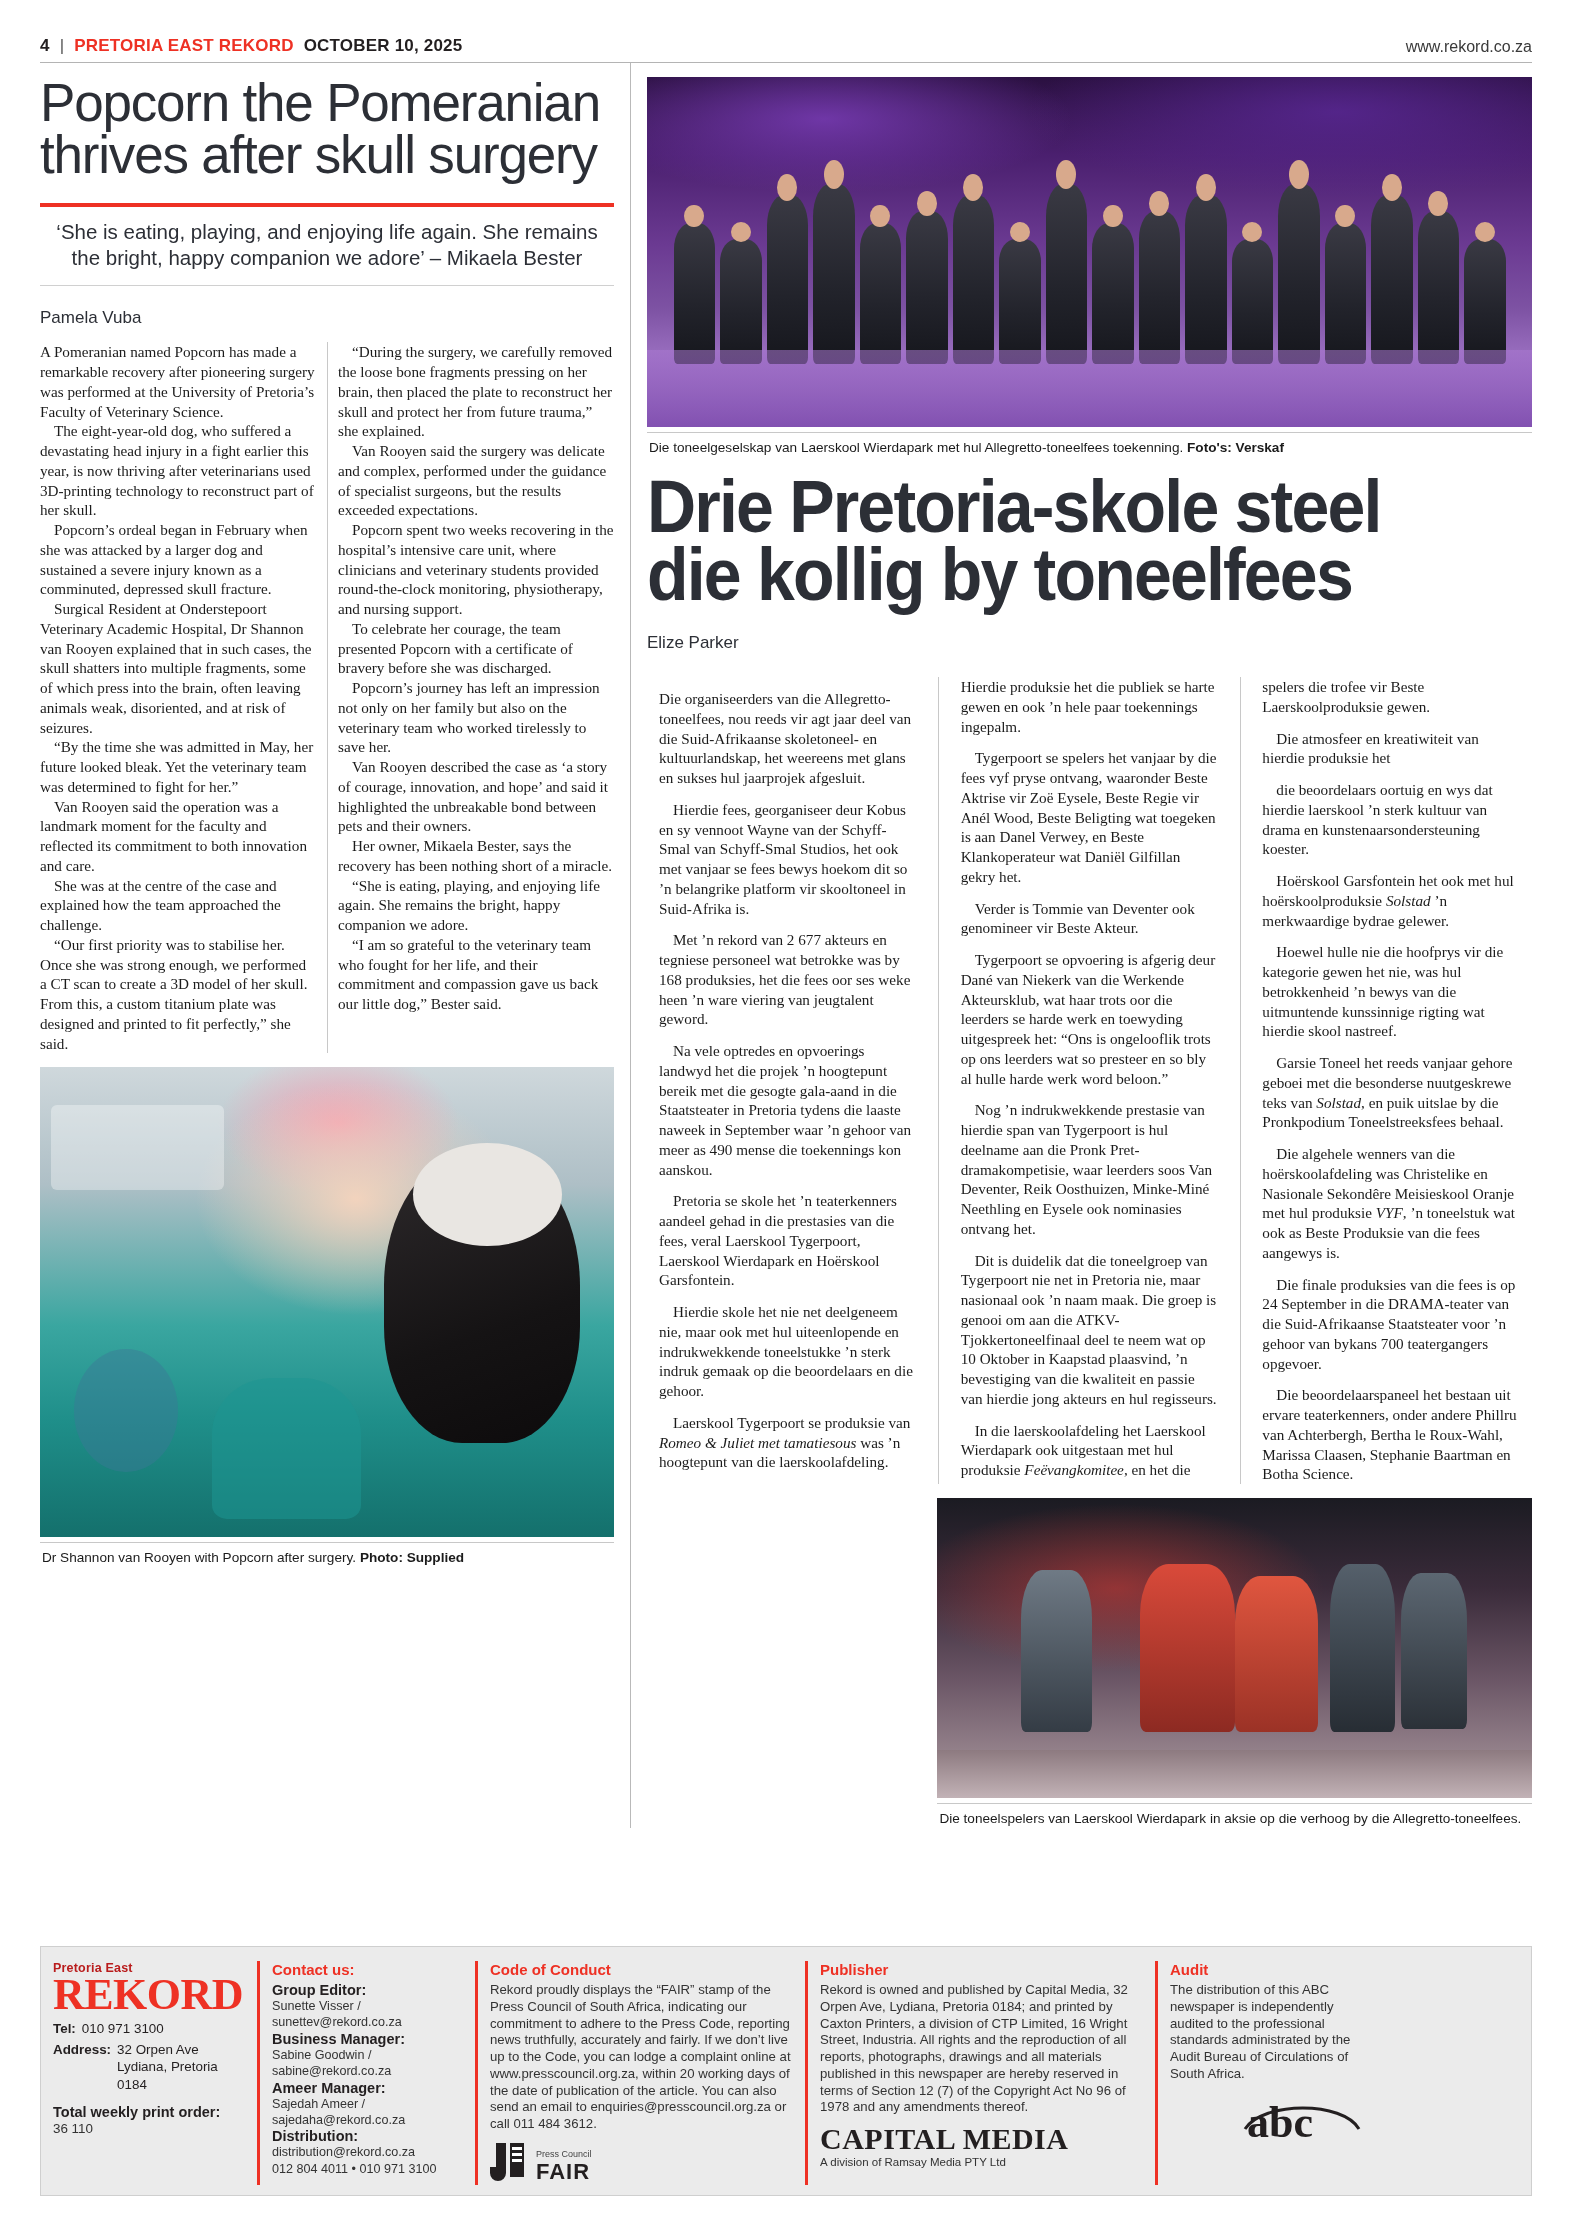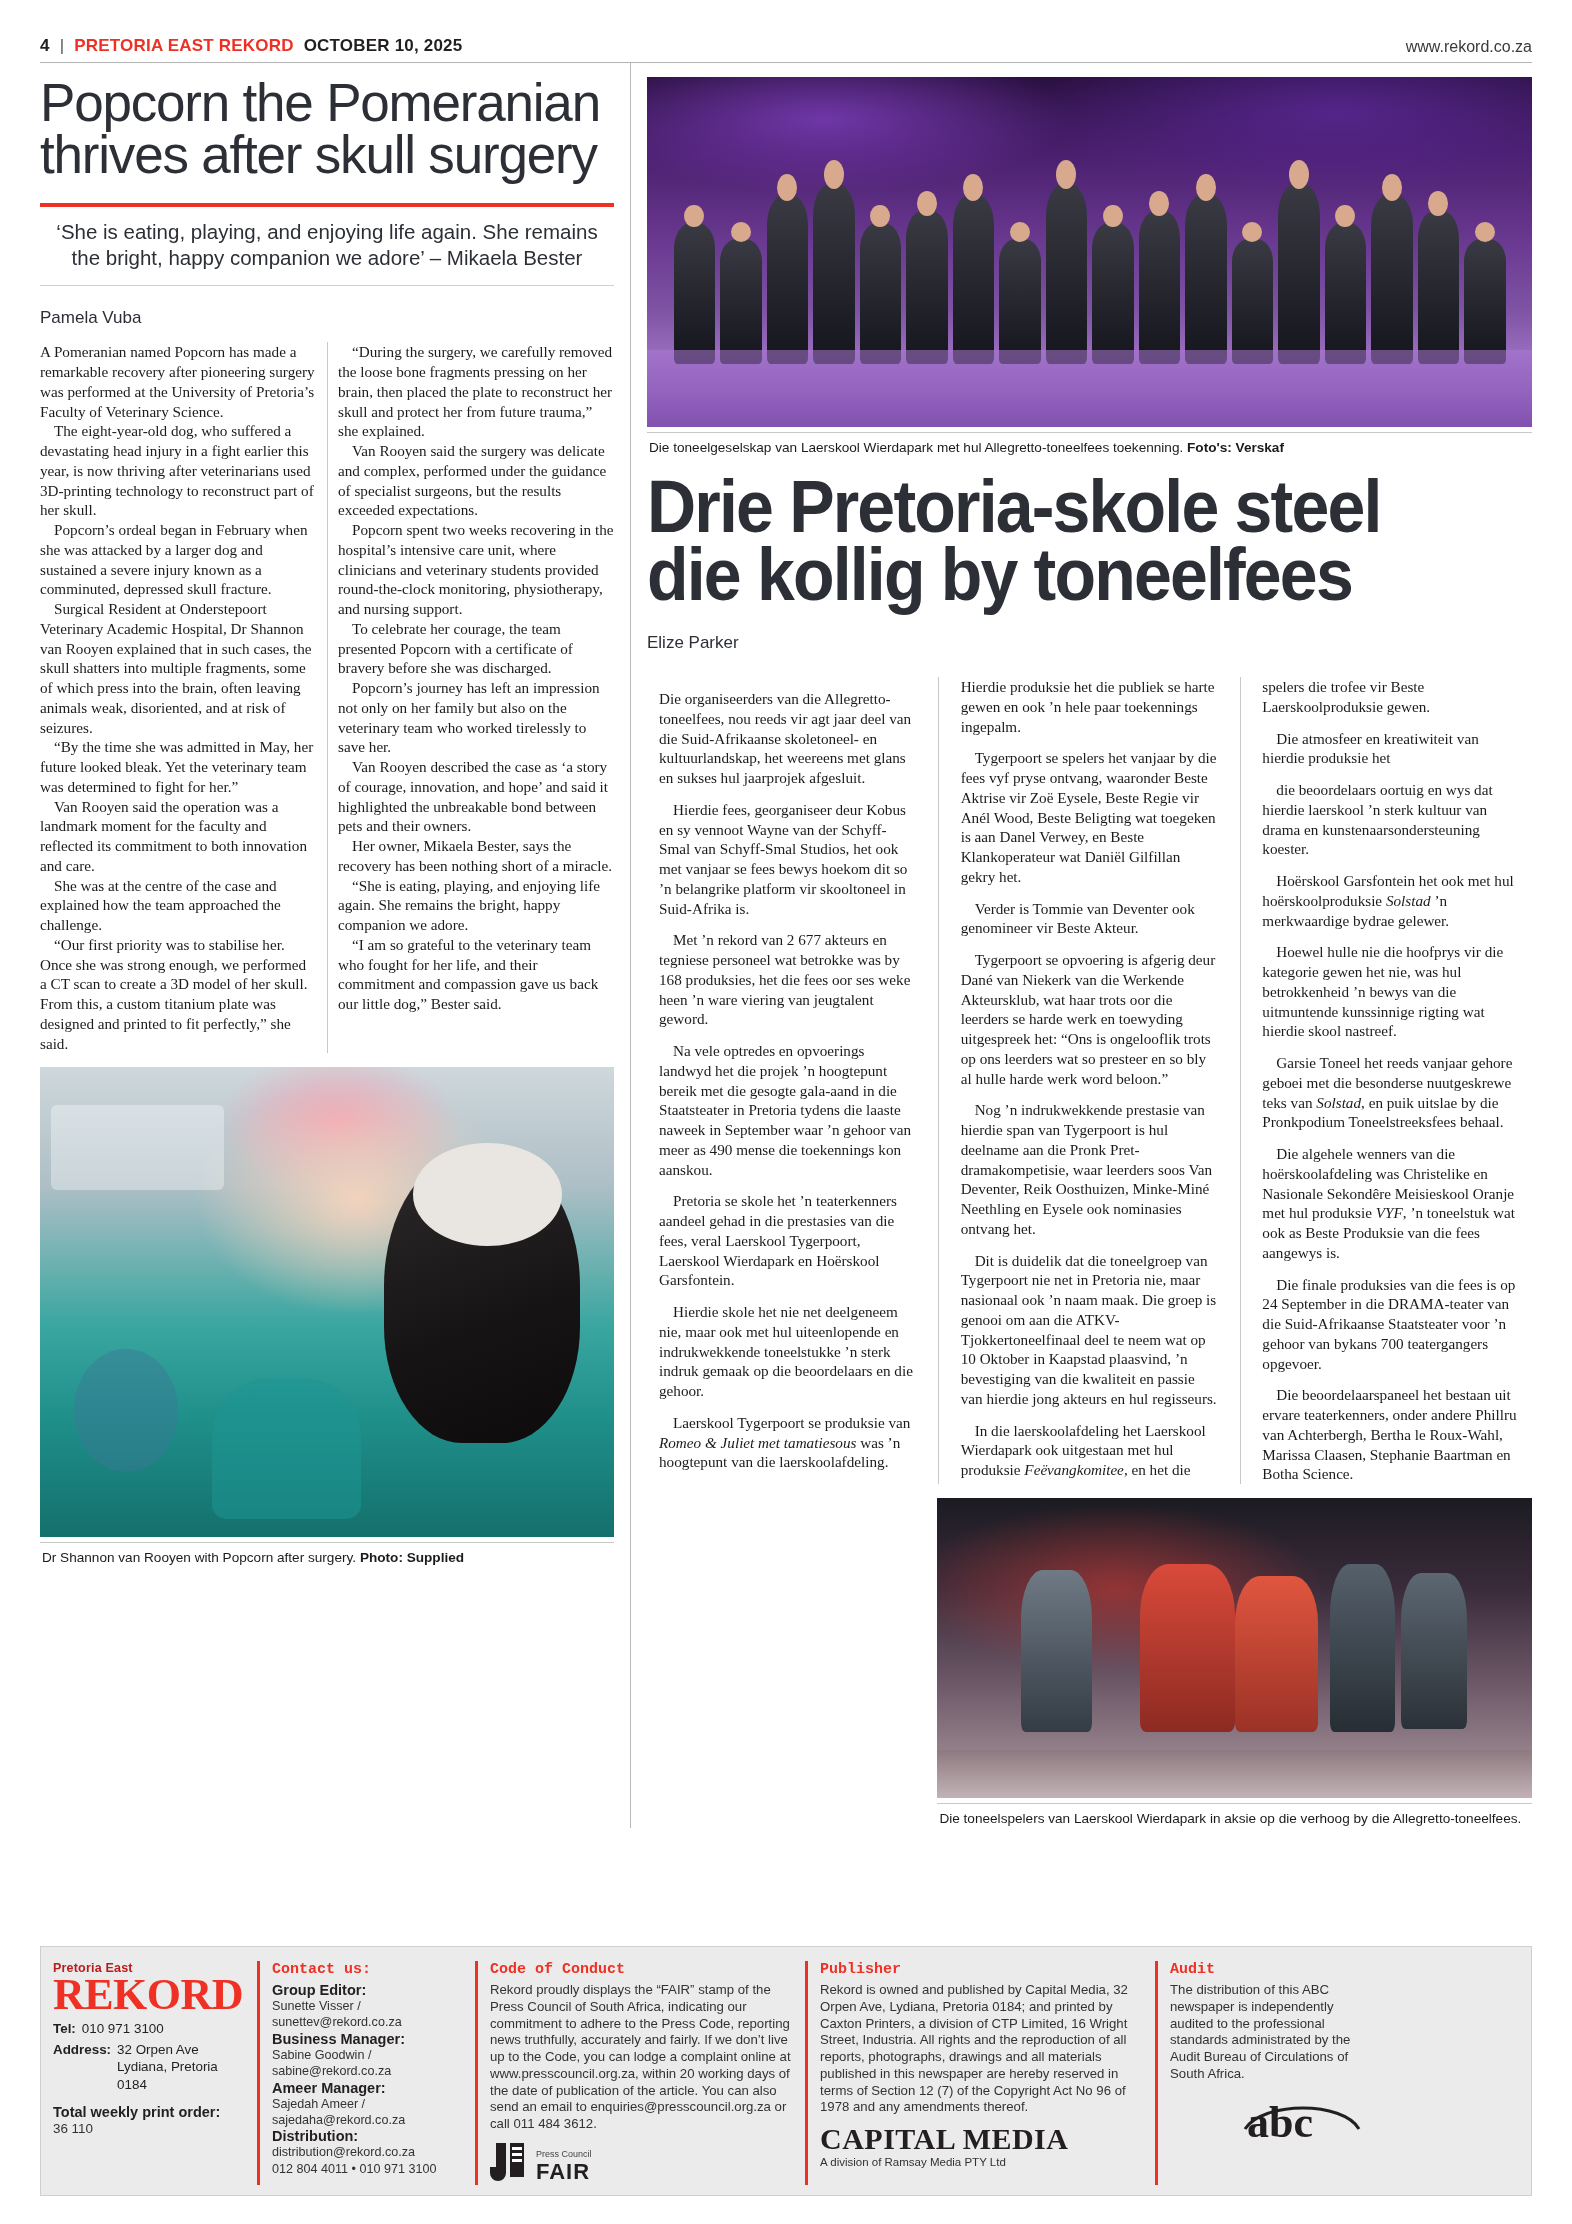--- a/index.html
+++ b/index.html
@@ -86,21 +86,21 @@
     background:#ebebeb; border:1px solid #cfcfcf;
     display:flex; padding:14px 0 10px 0; min-height:182px;
   }
   .fcol { padding:0 12px; position:relative; }
   .fcol + .fcol { border-left:3px solid #ee3124; }
   .fc1 { width:216px; }
   .fc2 { width:218px; }
   .fc3 { width:330px; }
   .fc4 { width:350px; }
   .fc5 { width:220px; }
-  .f-head { color:#ee3124; font-weight:bold; font-size:15px; margin-bottom:4px;font-family:Liberation Mono, monospace; }
+  .f-head { color:#ee3124; font-weight:bold; font-size:15px; margin-bottom:4px; }
   .f-sub { font-weight:bold; font-size:14.5px; color:#231f20; }
   .f-txt { font-size:13.4px; line-height:1.25; color:#333; }
   .f-small { font-size:12.6px; line-height:1.3; color:#333; }
   .f-body { font-size:13.2px; line-height:1.27; color:#333; }
   .rekord-small { font-size:12.5px; font-weight:bold; color:#b91c1c; letter-spacing:.2px;}
   .rekord-big { font-family:"Liberation Serif", serif; font-weight:bold; font-size:44px; color:#ee3124; line-height:0.92; letter-spacing:-0.5px; }
   .kv { display:flex; gap:6px; font-size:13.4px; line-height:1.3; margin-top:4px;}
   .kv .k { font-weight:bold; white-space:nowrap; }
   .capital { font-family:"Liberation Serif", serif; font-weight:bold; font-size:30px; letter-spacing:0.5px; color:#231f20; }
   .capital-sub { font-size:11.5px; color:#333; }

